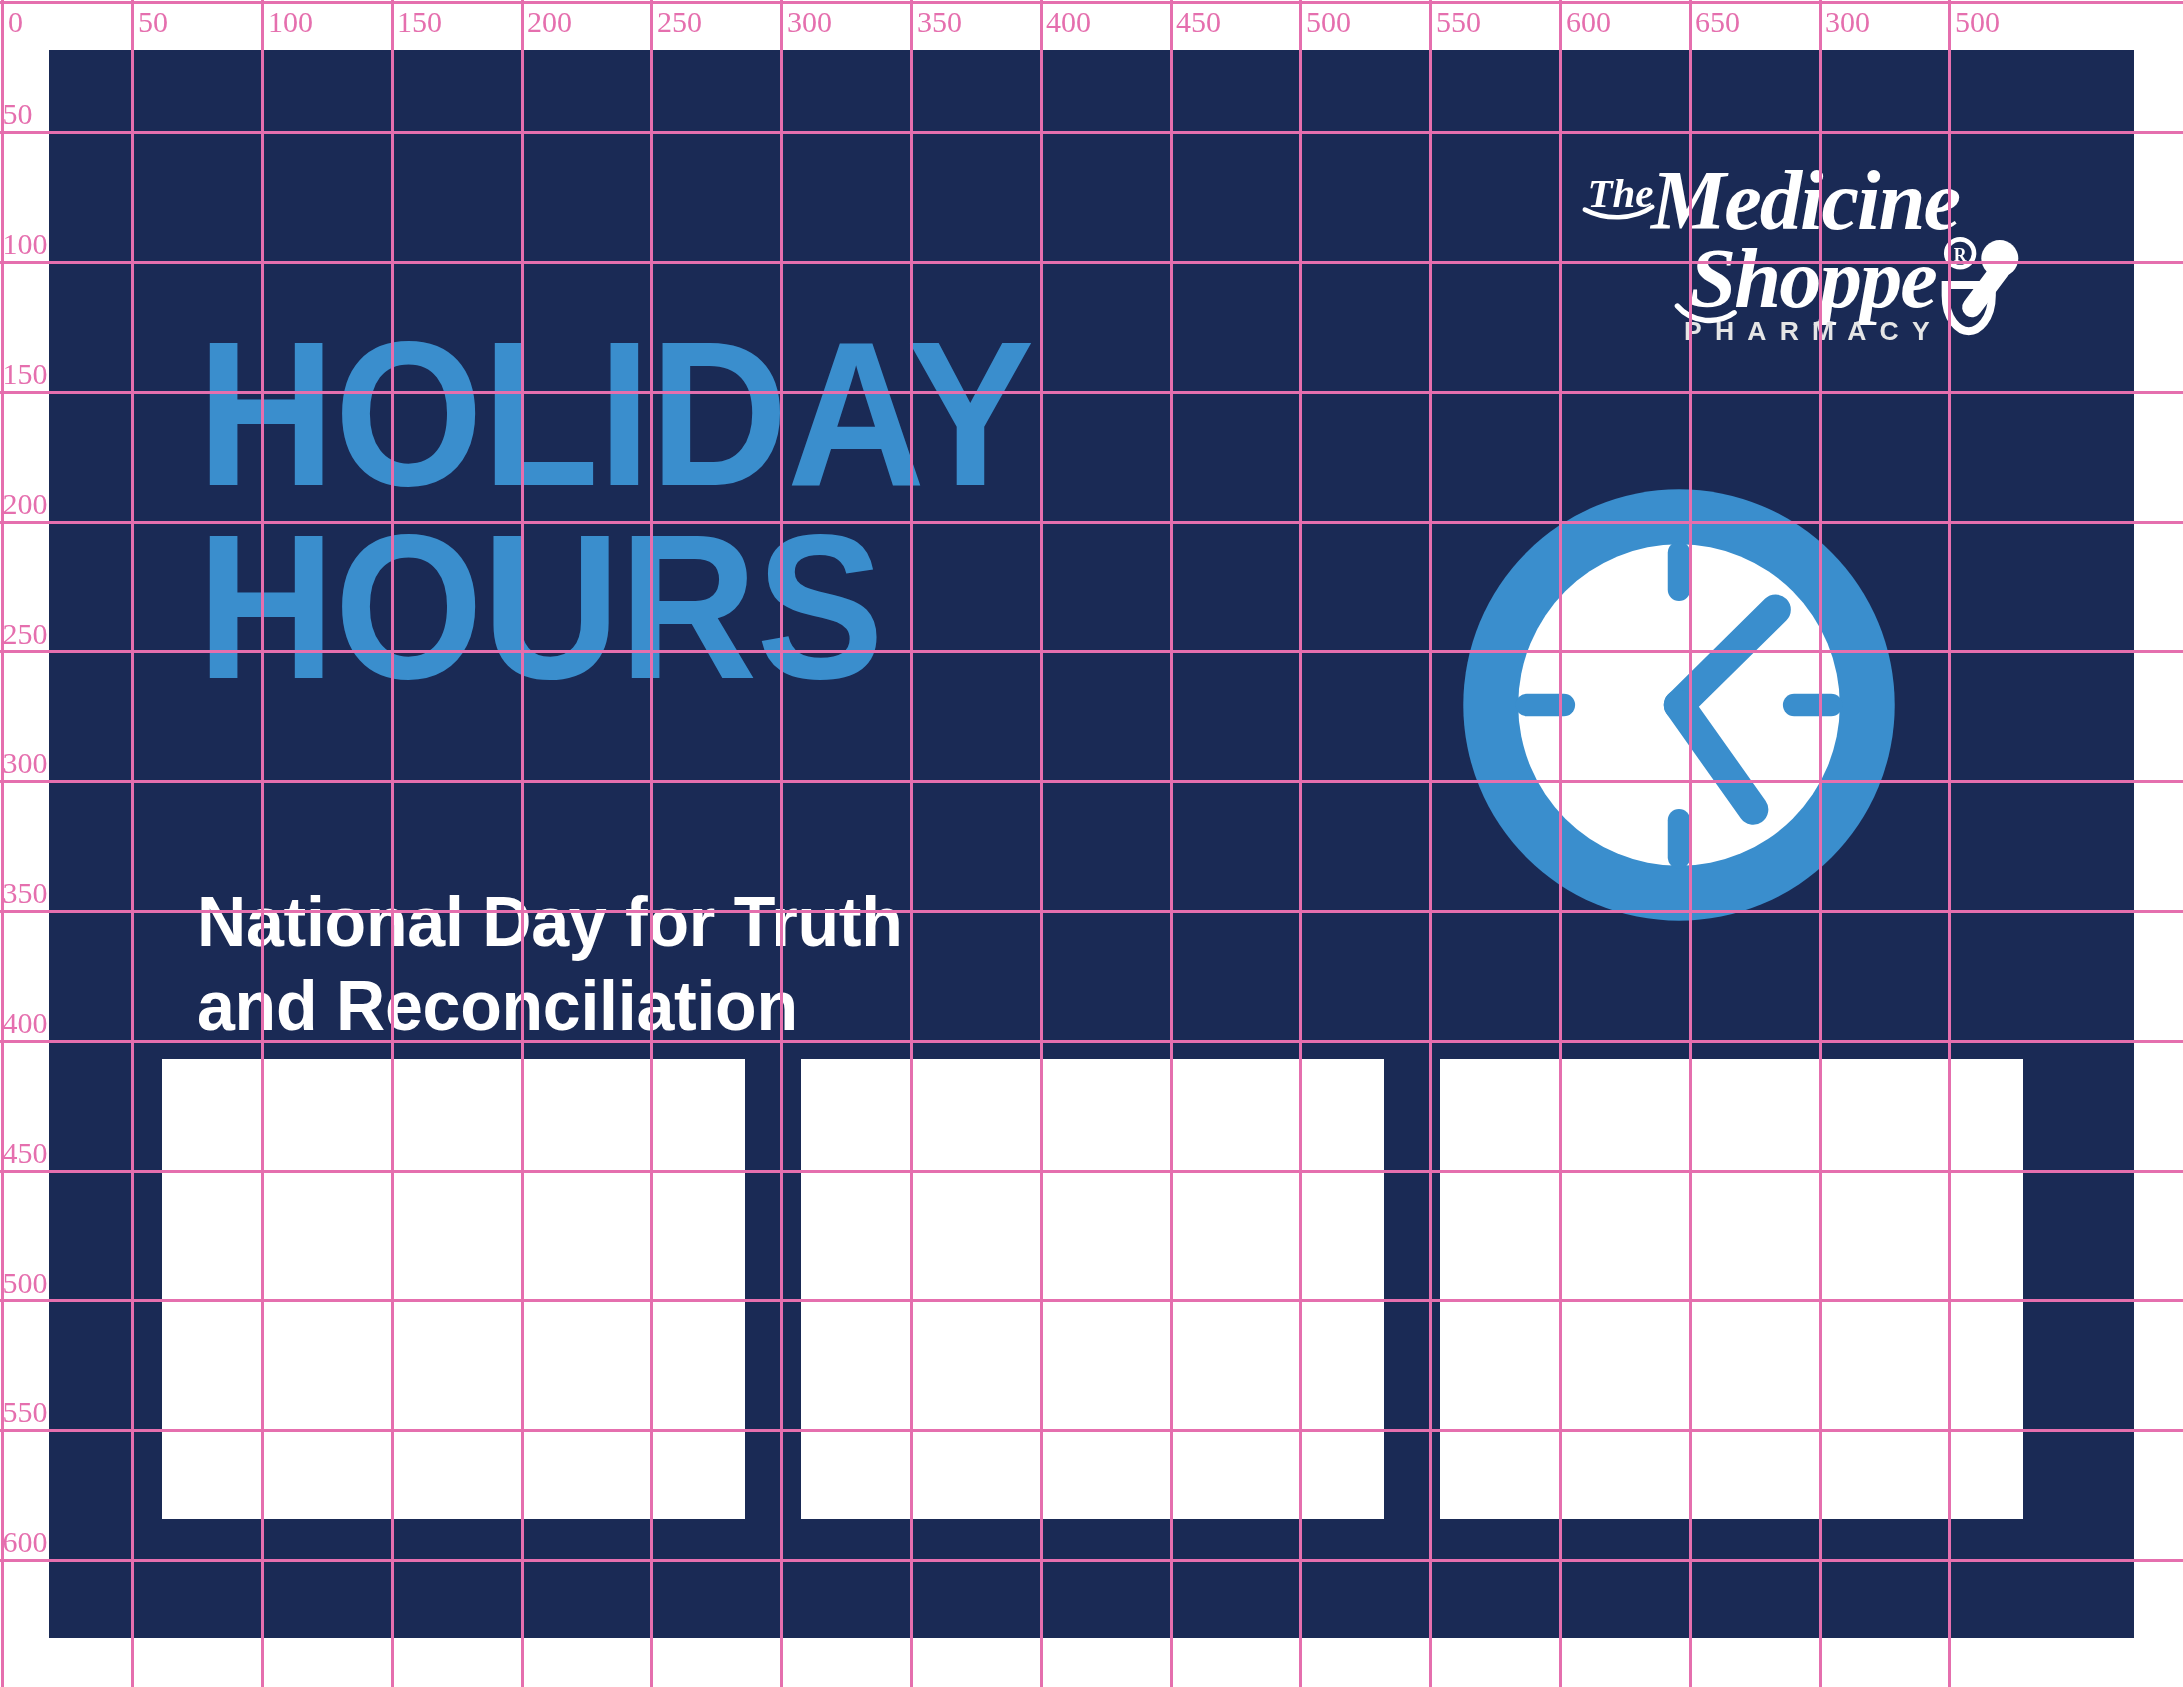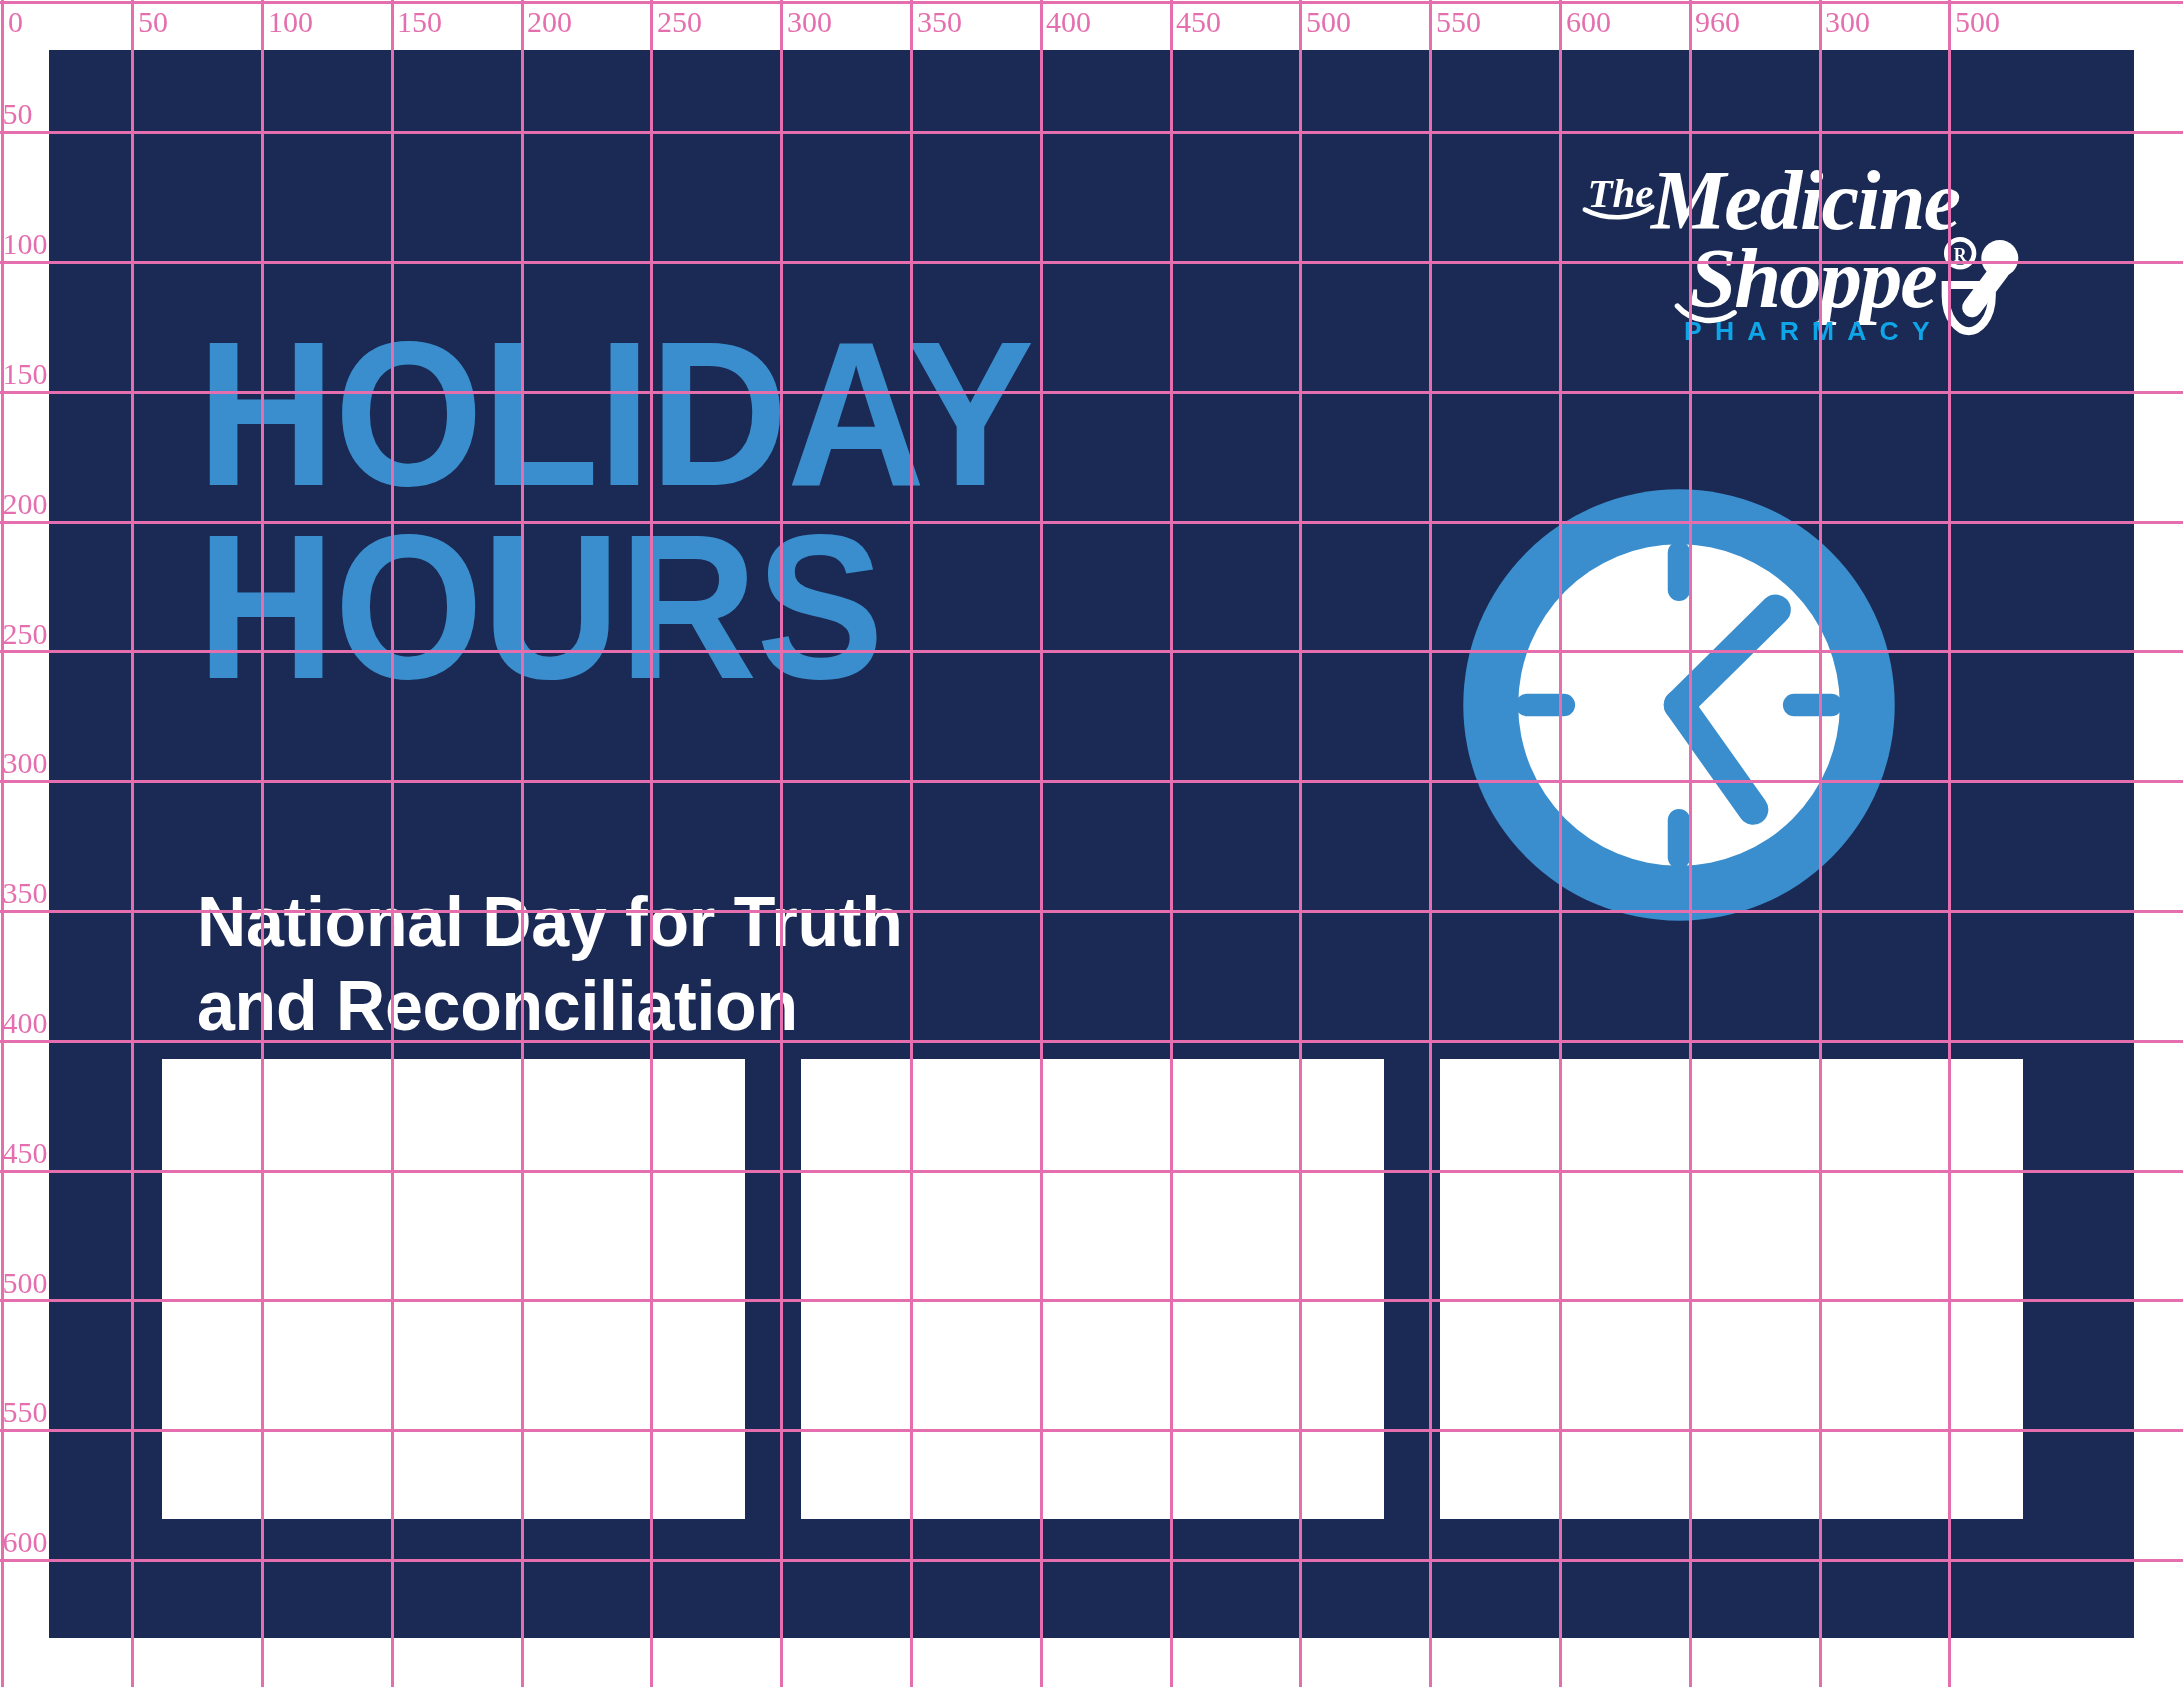--- a/index.html
+++ b/index.html
@@ -26,21 +26,21 @@
             color:#ffffff;font-weight:700;font-size:71px;line-height:1.19;
             letter-spacing:-0.3px;
             font-family:"Liberation Sans Narrow","Liberation Sans",sans-serif;
             transform:scaleX(0.96);transform-origin:left top;}
   #subtitle .sub-line{display:block;white-space:nowrap;}
 
   
   #logo{position:absolute;right:93px;top:116px;width:463px;height:185px;}
   #logo svg{display:block;width:100%;height:100%;}
   #logo-pharmacy{position:absolute;left:0;right:5.3px;bottom:4px;text-align:center;
-                 color:#0ea5e9;font-weight:700;font-size:26.5px;letter-spacing:13.2px;
+                 color:#e5e5e5;font-weight:700;font-size:26.5px;letter-spacing:13.2px;
                  text-indent:13.2px;font-family:"Liberation Sans",sans-serif;}
 
   
   #clock{position:absolute;left:1405px;top:430px;width:450px;height:450px;}
   #clock svg{display:block;width:100%;height:100%;}
 
   
   .hours-box{position:absolute;background:#ffffff;}
   #hours-box-1{left:113px;top:1009px;width:583px;height:460px;}
   #hours-box-2{left:752px;top:1009px;width:583px;height:460px;}
@@ -150,21 +150,21 @@
       <div class="ruler-label ruler-label-x" style="left: 1046px; color: rgb(229, 111, 174);">400</div>
       <div class="grid-line-v" style="left: 1170px; background: rgb(229, 111, 174);"></div>
       <div class="ruler-label ruler-label-x" style="left: 1176px; color: rgb(229, 111, 174);">450</div>
       <div class="grid-line-v" style="left: 1299px; background: rgb(229, 111, 174);"></div>
       <div class="ruler-label ruler-label-x" style="left: 1306px; color: rgb(229, 111, 174);">500</div>
       <div class="grid-line-v" style="left: 1429px; background: rgb(229, 111, 174);"></div>
       <div class="ruler-label ruler-label-x" style="left: 1436px; color: rgb(229, 111, 174);">550</div>
       <div class="grid-line-v" style="left: 1559px; background: rgb(229, 111, 174);"></div>
       <div class="ruler-label ruler-label-x" style="left: 1566px; color: rgb(229, 111, 174);">600</div>
       <div class="grid-line-v" style="left: 1689px; background: rgb(229, 111, 174);"></div>
-      <div class="ruler-label ruler-label-x" style="left: 1695px; color: rgb(229, 111, 174);">960</div>
+      <div class="ruler-label ruler-label-x" style="left: 1695px; color: rgb(229, 111, 174);">650</div>
       <div class="grid-line-v" style="left: 1819px; background: rgb(229, 111, 174);"></div>
       <div class="ruler-label ruler-label-x" style="left: 1825px; color: rgb(229, 111, 174);">300</div>
       <div class="grid-line-v" style="left: 1948px; background: rgb(229, 111, 174);"></div>
       <div class="ruler-label ruler-label-x" style="left: 1955px; color: rgb(229, 111, 174);">500</div>
       <div class="grid-line-h" style="top: 1.3px; background: rgb(229, 111, 174);"></div>
       <div class="grid-line-h" style="top: 131px; background: rgb(229, 111, 174);"></div>
       <div class="ruler-label ruler-label-y" style="top: 99px; color: rgb(229, 111, 174);">50</div>
       <div class="grid-line-h" style="top: 261px; background: rgb(229, 111, 174);"></div>
       <div class="ruler-label ruler-label-y" style="top: 229px; color: rgb(229, 111, 174);">100</div>
       <div class="grid-line-h" style="top: 391px; background: rgb(229, 111, 174);"></div>

